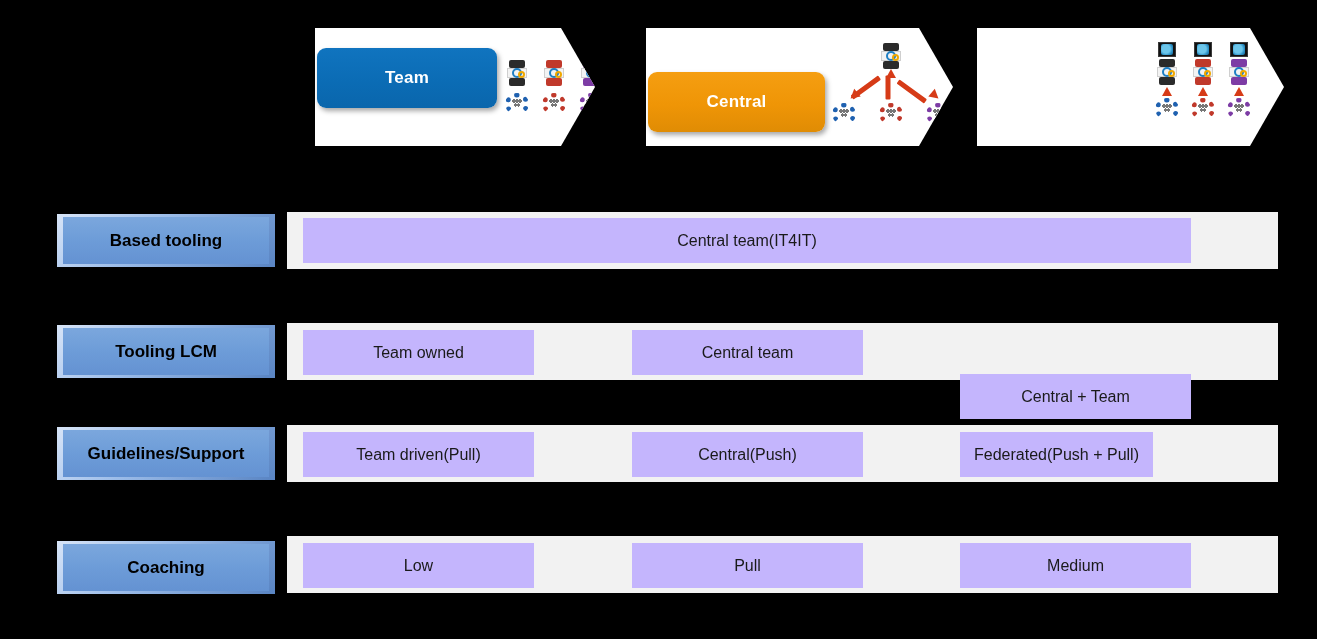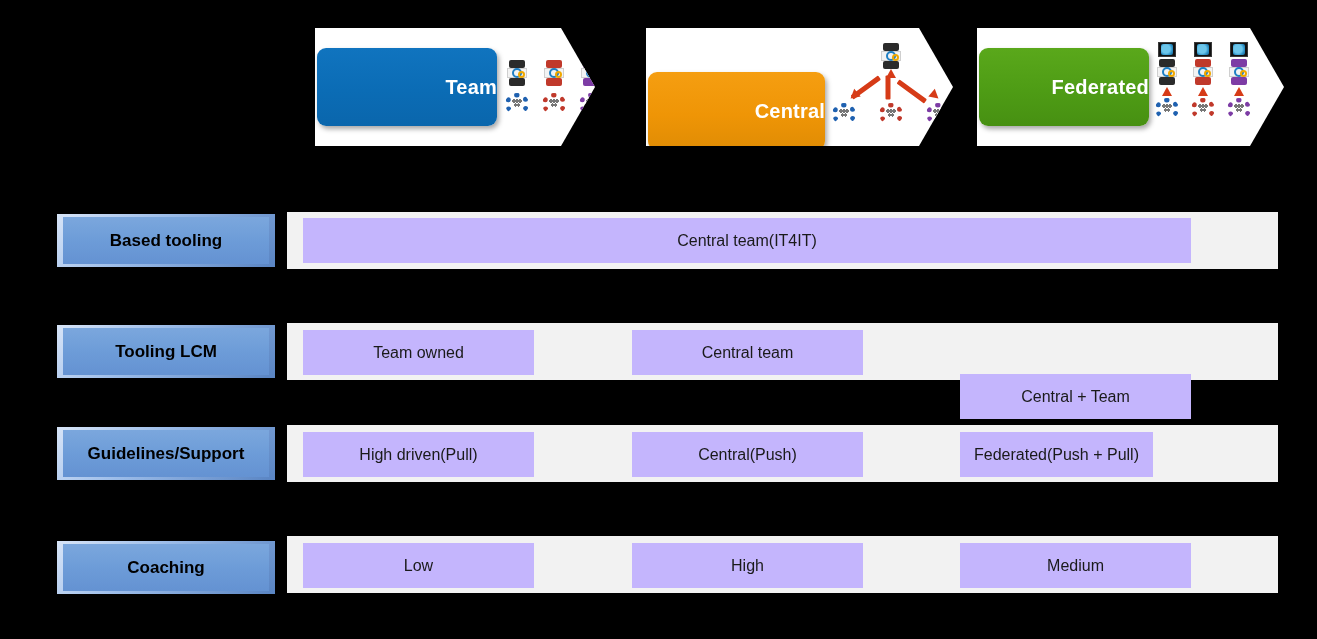--- a/index.html
+++ b/index.html
@@ -31,28 +31,28 @@
     background: #ffffff;
     -webkit-clip-path: polygon(0 0, calc(100% - 34px) 0, 100% 50%, calc(100% - 34px) 100%, 0 100%);
     clip-path: polygon(0 0, calc(100% - 34px) 0, 100% 50%, calc(100% - 34px) 100%, 0 100%);
     display: flex;
     align-items: center;
   }
   .phase-pill {
     position: absolute;
     left: 2px;
     top: 20px;
-    height: 78px;
+    height: 60px;
     border-radius: 9px;
     display: flex;
     align-items: center;
-    justify-content: flex-end;
+    justify-content: center;
     color: #ffffff;
     font-weight: bold;
-    font-size: 20px;
+    font-size: 17px;
     letter-spacing: 0.2px;
     box-shadow: 2px 3px 5px rgba(0,0,0,0.35);
   }
   .pill-blue  { background: linear-gradient(180deg,#1074bf 0%, #0b6cb5 55%, #0a66ac 100%); }
   .pill-orange{ background: linear-gradient(180deg,#f59e11 0%, #ef9506 55%, #e08c04 100%); margin-top: 24px; }
   .pill-green { background: linear-gradient(180deg,#5aa81b 0%, #4e9c15 55%, #479012 100%); }
 
   .phase-icons {
     position: absolute;
     top: 16px;
@@ -291,23 +291,20 @@
           </span>
           <span class="ring p">
             <i class="arc"></i>
               <i class="ppl"></i>
           </span>
         </div>
       </div>
     </div>
 
     <div class="phase" style="left:977px;width:307px;">
-      <div class="phase-pill pill-green" style="width:170px;">
-        <span>Federated</span>
-      </div>
       <div class="phase-icons" style="left:178px;top:10px;">
         <div class="fed-grid">
           <div class="fed-col">
             <span class="mon"></span>
             <span class="srv k">
               <i class="cap top"></i>
                 <i class="mid">
                   <i class="gear"></i>
                 </i>
                 <i class="cap bot"></i>
@@ -380,40 +377,40 @@
         <span>Central + Team</span>
       </div>
     </div>
 
     <div class="row">
       <div class="row-strip" style="top:413px;height:57px;"></div>
       <div class="row-label" style="top:415px;height:53px;">
         <span>Guidelines/Support</span>
       </div>
       <div class="cell" style="left:303px;top:420px;width:231px;height:45px;">
-        <span>High driven(Pull)</span>
+        <span>Team driven(Pull)</span>
       </div>
       <div class="cell" style="left:632px;top:420px;width:231px;height:45px;">
         <span>Central(Push)</span>
       </div>
       <div class="cell" style="left:960px;top:420px;width:193px;height:45px;">
         <span>Federated(Push + Pull)</span>
       </div>
     </div>
 
     <div class="row">
       <div class="row-strip" style="top:524px;height:57px;"></div>
       <div class="row-label" style="top:529px;height:53px;">
         <span>Coaching</span>
       </div>
       <div class="cell" style="left:303px;top:531px;width:231px;height:45px;">
         <span>Low</span>
       </div>
       <div class="cell" style="left:632px;top:531px;width:231px;height:45px;">
-        <span>High</span>
+        <span>Pull</span>
       </div>
       <div class="cell" style="left:960px;top:531px;width:231px;height:45px;">
         <span>Medium</span>
       </div>
     </div>
 
   </div>
 </div>
 
 </body></html>

